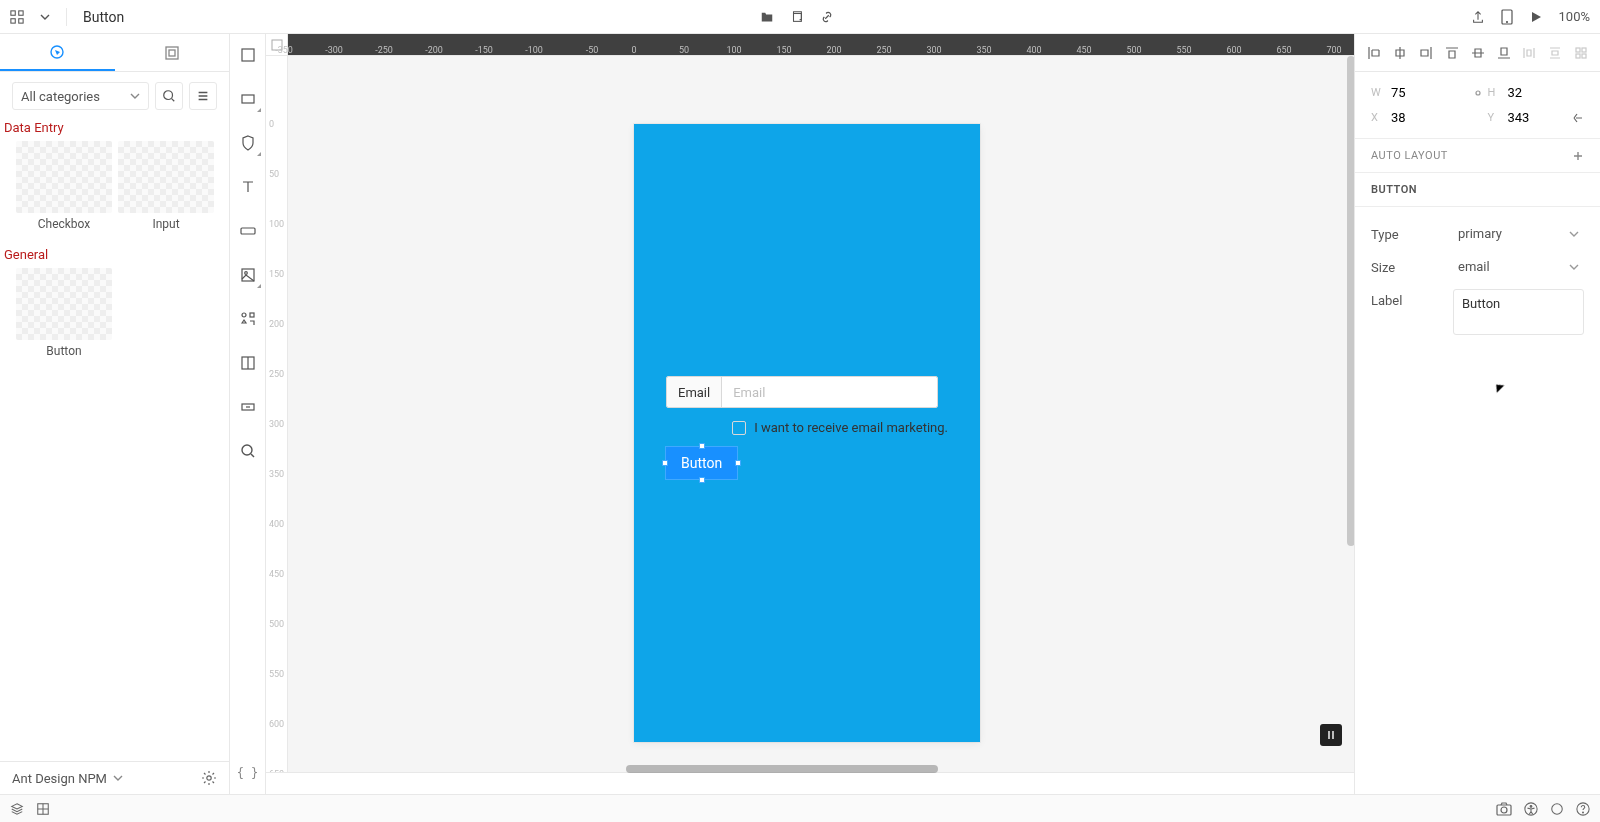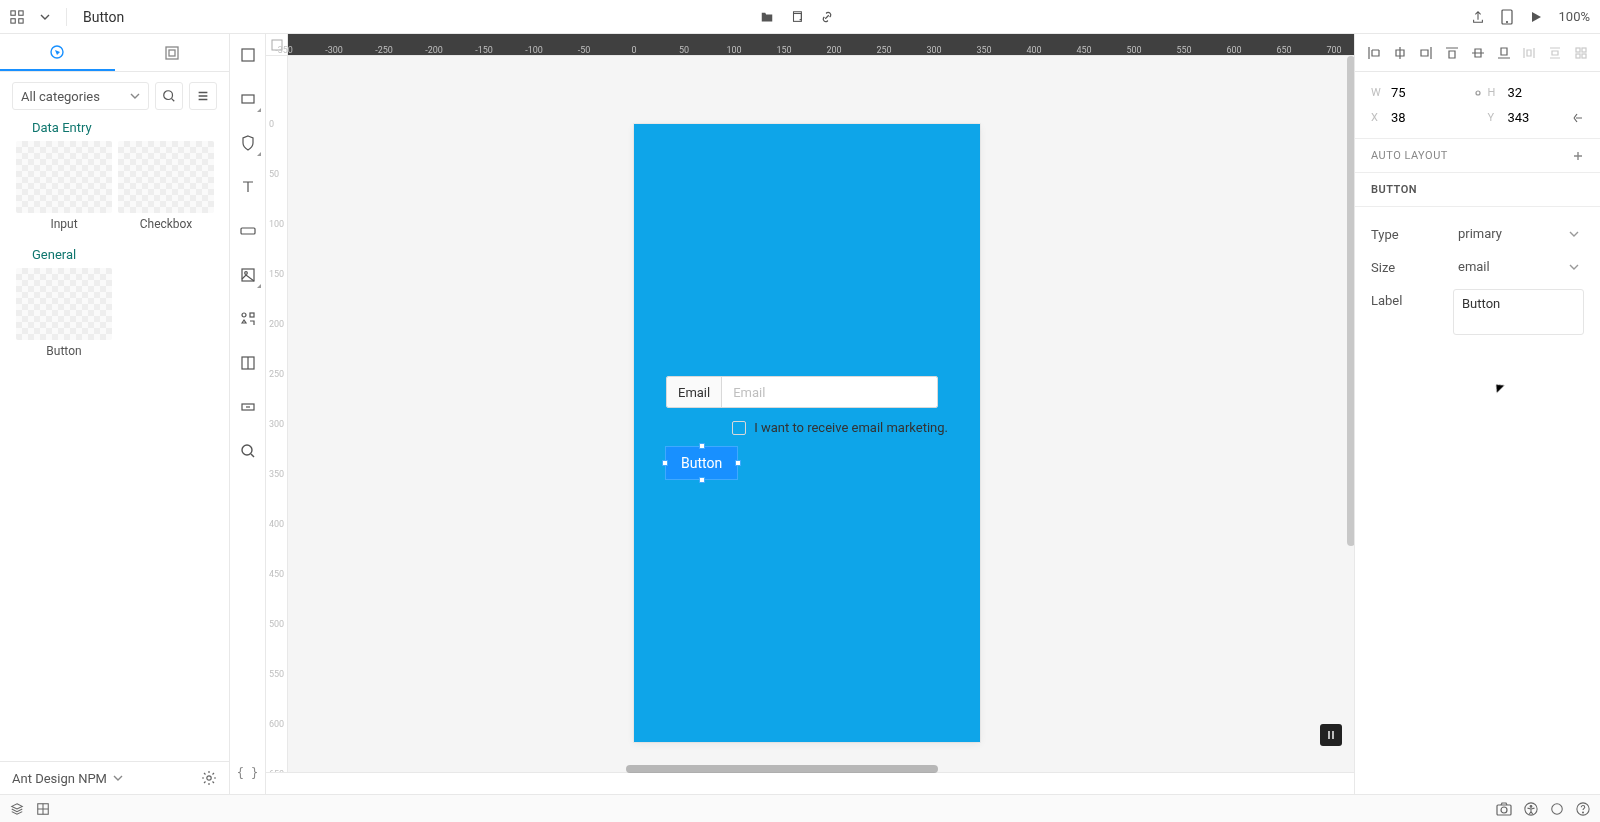--- a/index.html
+++ b/index.html
@@ -30,21 +30,21 @@
 
   
   .left-panel { width:230px; border-right:1px solid var(--border); display:flex; flex-direction:column; }
   .left-tabs { height:38px; display:flex; border-bottom:1px solid var(--border); }
   .left-tab { flex:1; display:flex; align-items:center; justify-content:center; cursor:pointer; }
   .left-tab.active { border-bottom:2px solid var(--accent); color:var(--accent); }
   .left-tab.active svg { stroke:var(--accent); }
   .category-row { display:flex; align-items:center; gap:6px; padding:10px 12px; }
   .category-select { flex:1; border:1px solid var(--border); border-radius:3px; height:28px; display:flex; align-items:center; justify-content:space-between; padding:8px 8px; font-size:13px; color:#555; cursor:pointer; }
   .icon-btn { width:28px; height:28px; border:1px solid var(--border); border-radius:3px; display:flex; align-items:center; justify-content:center; cursor:pointer; color:#555; }
-  .section-label { font-size:13px; color:#0f766e; padding:0 32px 6px; }
+  .section-label { font-size:13px; color:#b91c1c; padding:0 4px 6px; }
   .assets { display:flex; gap:6px; padding:0 16px 16px; }
   .asset { width:96px; text-align:center; }
   .asset-thumb { width:96px; height:72px; border-radius:2px;
     background-image:
       linear-gradient(45deg,#eee 25%,transparent 25%),
       linear-gradient(-45deg,#eee 25%,transparent 25%),
       linear-gradient(45deg,transparent 75%,#eee 75%),
       linear-gradient(-45deg,transparent 75%,#eee 75%);
     background-size:12px 12px;
     background-position:0 0,0 6px,6px -6px,-6px 0;
@@ -215,25 +215,25 @@
         <svg width="14" height="14" viewBox="0 0 16 16" stroke="currentColor" stroke-width="1.6">
             <path d="M3 4h10M3 8h10M3 12h10"></path>
           </svg>
       </div>
     </div>
 
     <div class="section-label">Data Entry</div>
     <div class="assets">
       <div class="asset">
         <div class="asset-thumb"></div>
-        <div class="asset-label">Input</div>
+        <div class="asset-label">Checkbox</div>
       </div>
       <div class="asset">
         <div class="asset-thumb"></div>
-        <div class="asset-label">Checkbox</div>
+        <div class="asset-label">Input</div>
       </div>
     </div>
 
     <div class="section-label">General</div>
     <div class="assets">
       <div class="asset">
         <div class="asset-thumb"></div>
         <div class="asset-label">Button</div>
       </div>
     </div>
@@ -323,21 +323,21 @@
             <rect x="1" y="1" width="10" height="10"></rect>
           </svg>
       </div>
       <div class="h-ticks" id="h-ticks">
           <div class="h-tick" style="left: -4px;">-350</div>
           <div class="h-tick" style="left: 46px;">-300</div>
           <div class="h-tick" style="left: 96px;">-250</div>
           <div class="h-tick" style="left: 146px;">-200</div>
           <div class="h-tick" style="left: 196px;">-150</div>
           <div class="h-tick" style="left: 246px;">-100</div>
-          <div class="h-tick" style="left: 296px;">-50</div>
+          <div class="h-tick" style="left: 304px;">-50</div>
           <div class="h-tick" style="left: 346px;">0</div>
           <div class="h-tick" style="left: 396px;">50</div>
           <div class="h-tick" style="left: 446px;">100</div>
           <div class="h-tick" style="left: 496px;">150</div>
           <div class="h-tick" style="left: 546px;">200</div>
           <div class="h-tick" style="left: 596px;">250</div>
           <div class="h-tick" style="left: 646px;">300</div>
           <div class="h-tick" style="left: 696px;">350</div>
           <div class="h-tick" style="left: 746px;">400</div>
           <div class="h-tick" style="left: 796px;">450</div>

